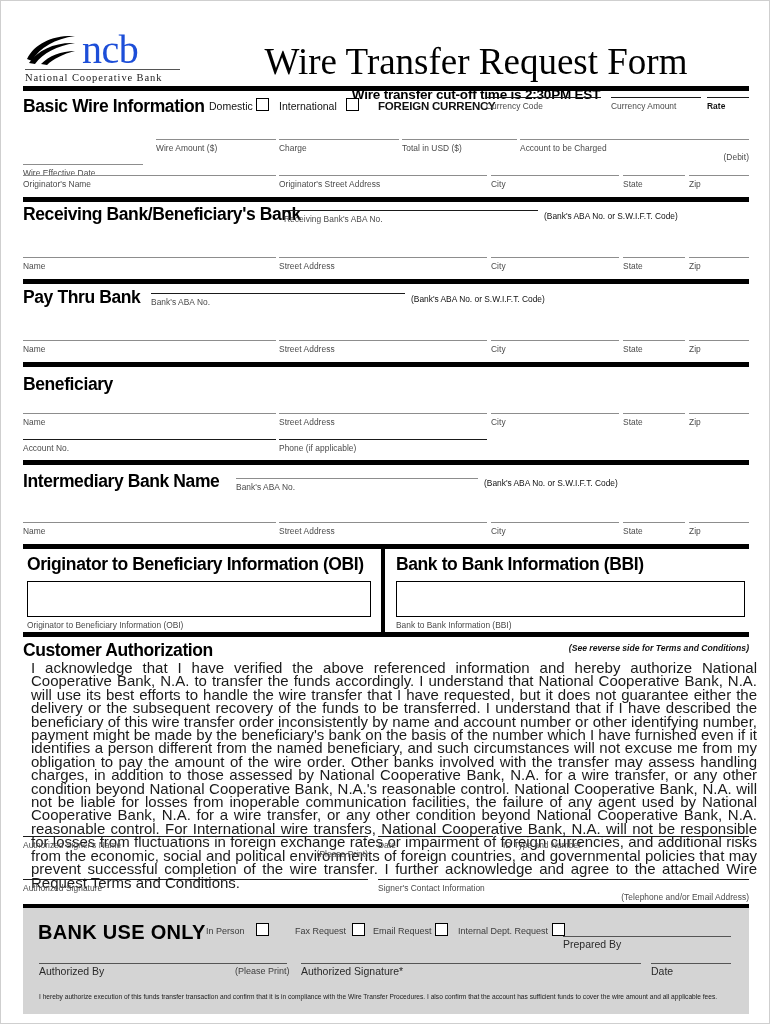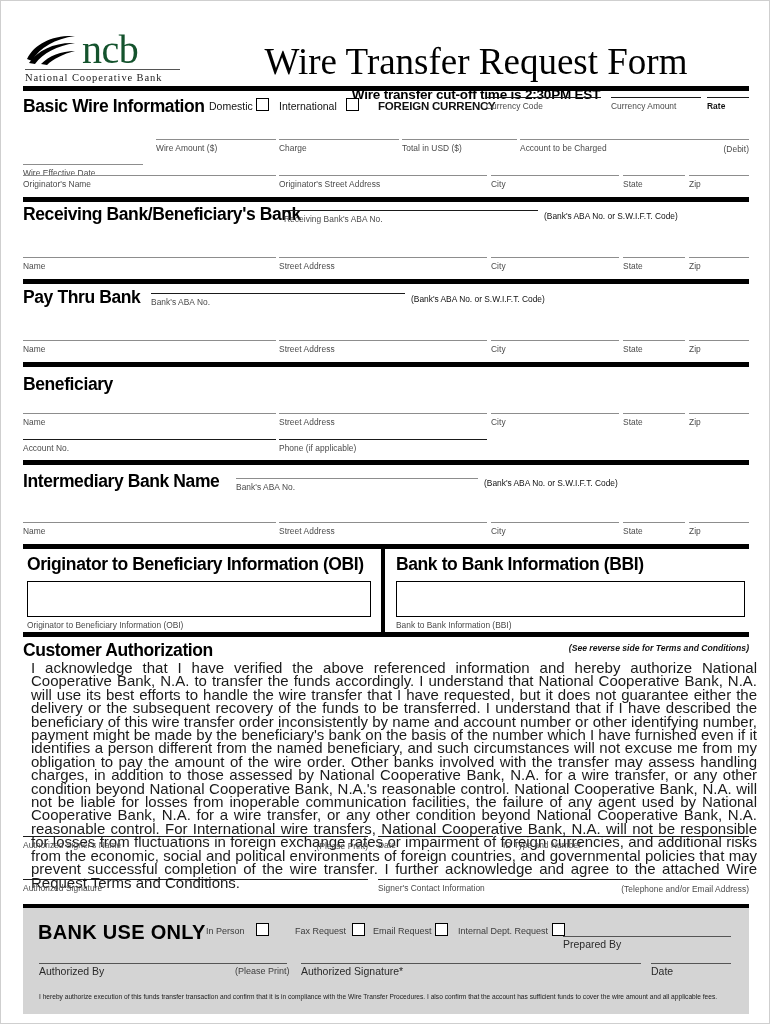--- a/index.html
+++ b/index.html
@@ -37,21 +37,21 @@
   .logo {
     position: absolute; left: 2px; top: 10px; width: 160px;
   }
   .logo-row { display: flex; align-items: flex-end; height: 42px; }
   .logo-mark { width: 52px; height: 34px; margin-right: 5px; }
   .logo-word {
     font-family: "Liberation Serif", serif;
     font-size: 40px;
     line-height: 34px;
     letter-spacing: -0.5px;
-    color: #14532d;
+    color: #1d4ed8;
     font-weight: 400;
   }
   .logo-rule {
     border-top: 1px solid #555;
     margin-top: 2px;
     width: 155px;
   }
   .logo-sub {
     font-family: "Liberation Serif", serif;
     font-size: 10.5px;
@@ -108,21 +108,21 @@
     font-size: 8.4px;
     color: #4a4a4a;
     letter-spacing: 0.05px;
     padding-top: 3px;
     white-space: nowrap;
   }
   .fld .cap.right {
     position: absolute;
     right: 0;
     top: 0;
-    padding-top: 5px;
+    padding-top: 13px;
   }
   .cap-dark { color: #111 !important; }
   .cap-bold { font-weight: bold; }
   .note {
     position: absolute;
     font-size: 8.4px;
     color: #111;
     white-space: nowrap;
   }
   .cb {

